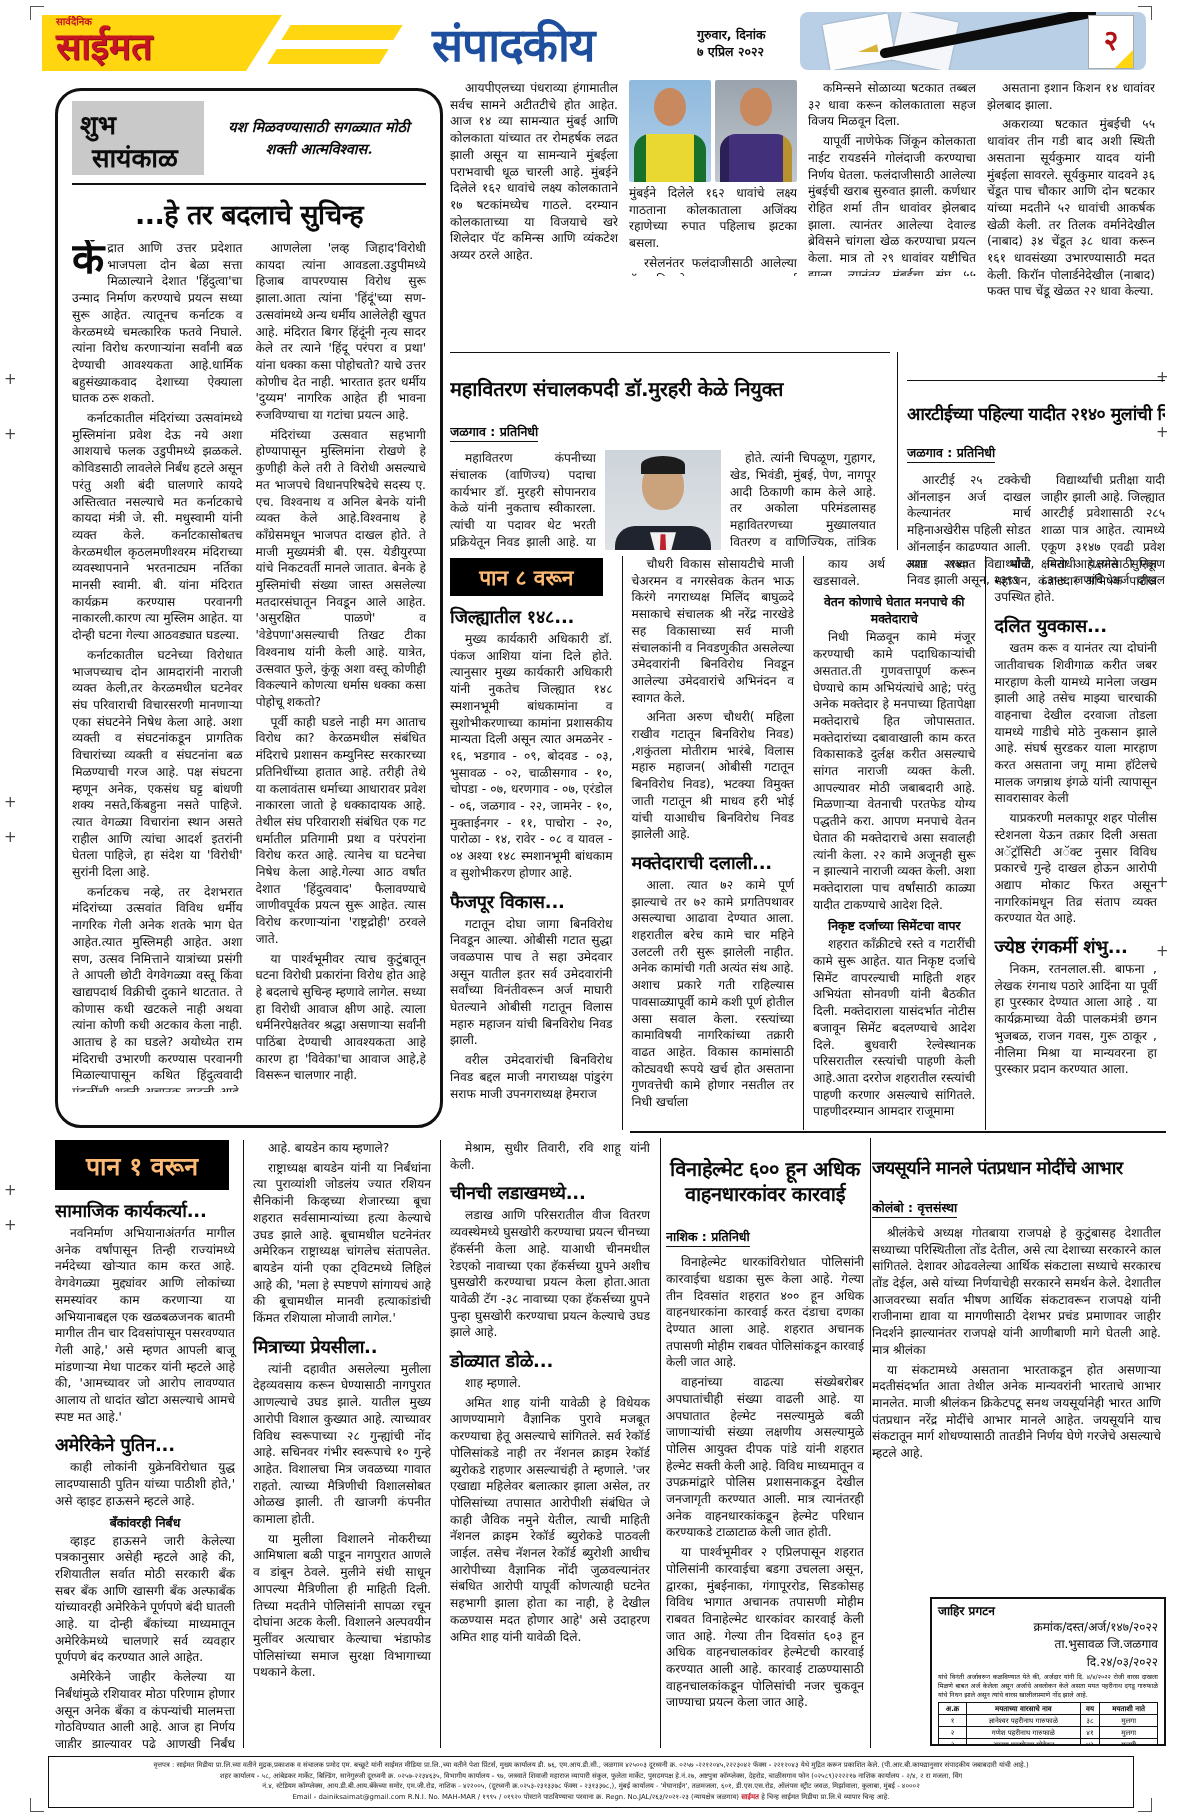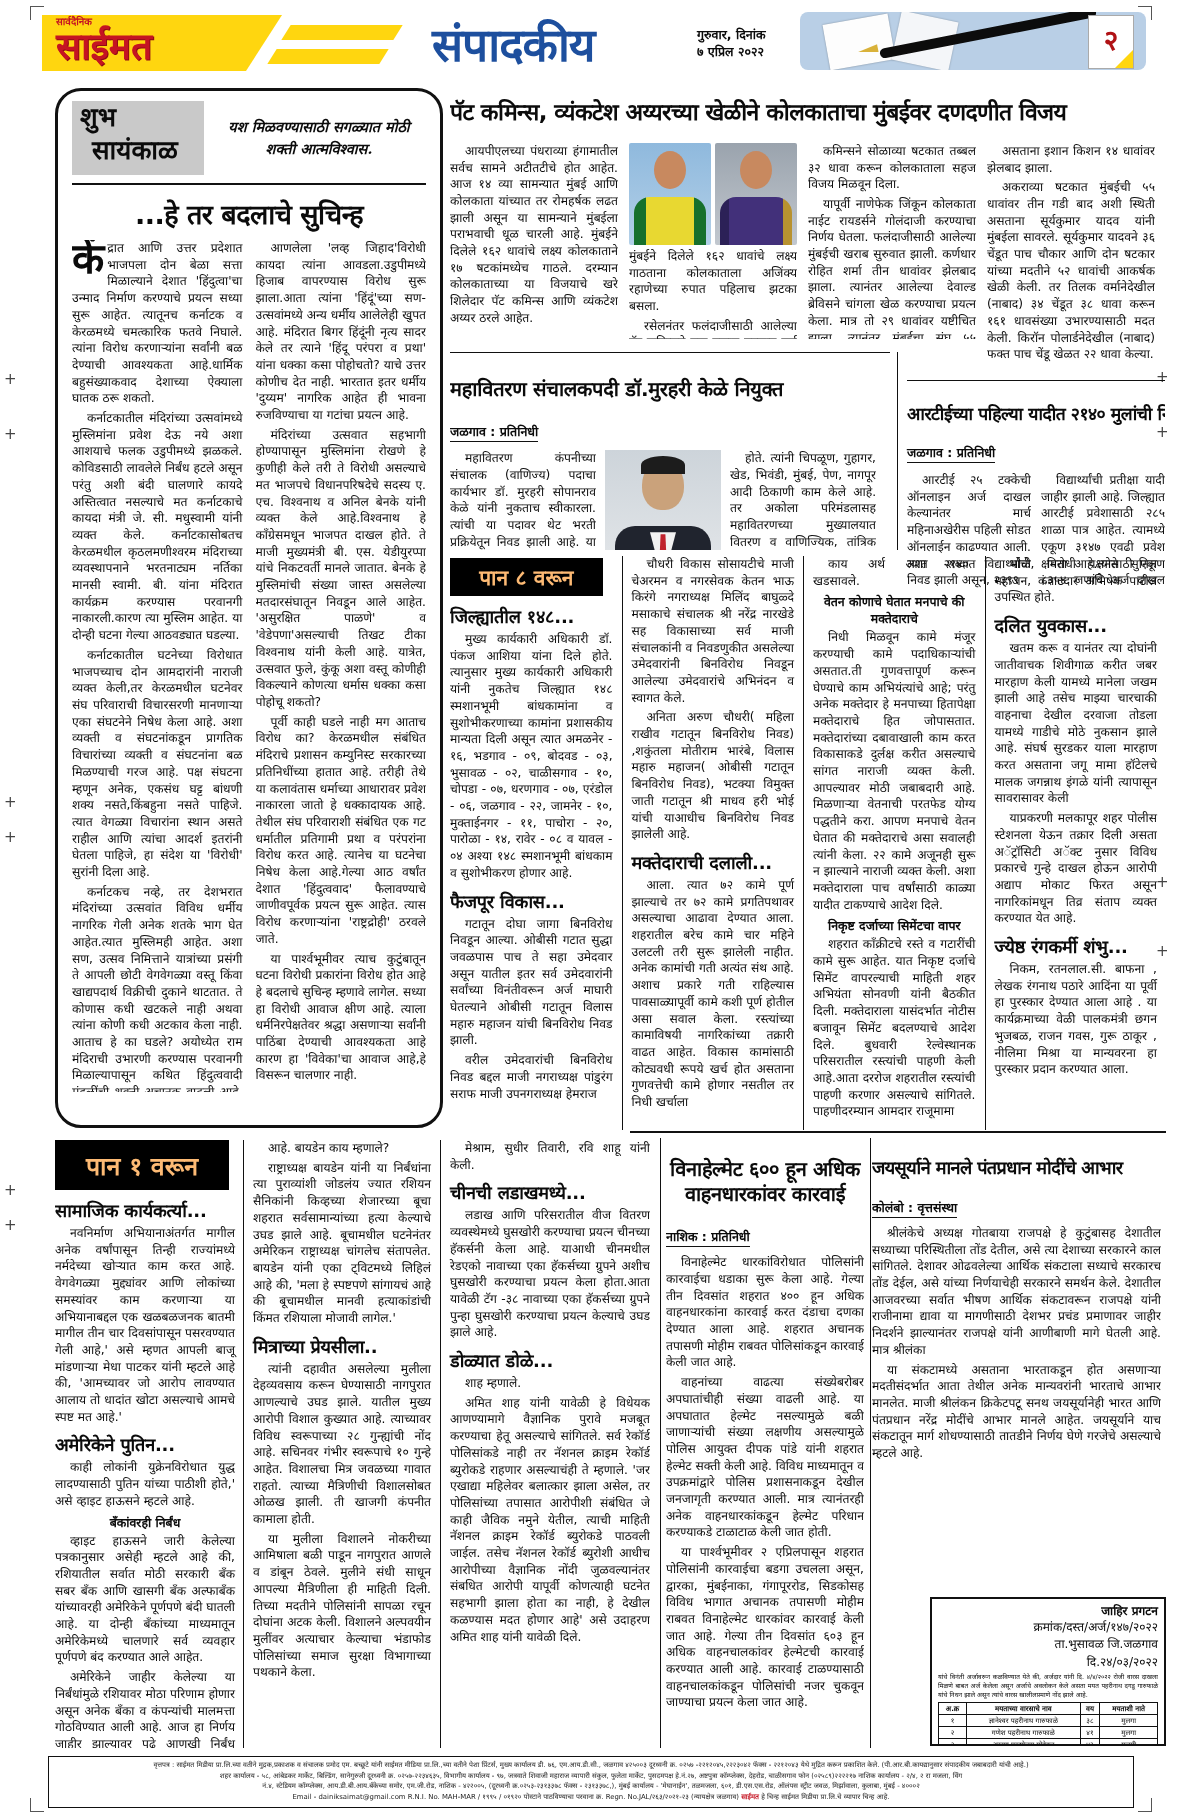--- a/index.html
+++ b/index.html
@@ -38,21 +38,21 @@
   .para{font-size:12.2px;line-height:1.37;text-align:justify;margin:0 0 3px;text-indent:15px;}
   .para.bold{font-weight:400;text-indent:0;}
   .colhead{font-size:18px;font-weight:800;margin:7px 0 3px;letter-spacing:-0.2px;}
   .centerhead{font-size:12.4px;font-weight:800;text-align:center;margin:4px 0 2px;}
   .byline{display:inline-block;font-size:12.5px;font-weight:700;border-bottom:1.5px solid #111;margin:5px 0 7px;padding-bottom:1px;}
   .label-box{background:#000;color:#fdba74;font-weight:800;text-align:center;padding:5px 6px;font-size:21px;margin:2px 10px 8px 0;}
   
   .ed{left:55px;top:88px;width:388px;height:1040px;border:3px solid #111;border-radius:26px;
       padding:10px 14px;box-sizing:border-box;overflow:hidden;}
   .ed-head{display:flex;gap:8px;border-bottom:2.5px solid #111;padding-bottom:8px;align-items:center;}
-  .ed-graybox{width:132px;height:74px;background:#c9c9c9;padding:0 8px;box-sizing:border-box;
+  .ed-graybox{width:132px;height:74px;background:#c9c9c9;padding:8px 8px;box-sizing:border-box;
               font-weight:800;font-size:26px;line-height:1.25;}
   .ed-graybox .l2{margin-left:12px;}
   .ed-quote{flex:1;text-align:center;font-family:"DejaVu Serif","Liberation Serif",serif;
             font-style:italic;font-weight:700;font-size:14.5px;line-height:1.5;}
   .ed-headline{text-align:center;font-size:27px;font-weight:800;margin:10px 0 8px;letter-spacing:-0.5px;}
   .ed-cols{display:flex;gap:13px;height:852px;overflow:hidden;}
   .ed-col{flex:1;overflow:hidden;}
   .dropcap{float:left;font-size:42px;line-height:38px;font-weight:800;padding-right:3px;}
   
   .cricket{left:450px;top:80px;width:716px;height:300px;}
@@ -99,21 +99,21 @@
   .p1c.c{width:200px;padding:0 0 0 9px;border-left:1px solid #111;}
   .label-box.big{font-size:25px;padding:8px 6px;margin:0 6px 8px 0;}
   
   .helmet{left:666px;top:1140px;width:198px;height:608px;overflow:hidden;}
   .helmet-headline{text-align:center;font-size:20px;font-weight:800;line-height:1.25;letter-spacing:-0.4px;}
   .jaya{left:872px;top:1140px;width:289px;height:452px;overflow:hidden;}
   .jaya-headline{font-size:18px;font-weight:800;white-space:nowrap;letter-spacing:-0.6px;overflow:hidden;}
   .jaya-body{height:370px;overflow:hidden;}
   
   .notice{left:930px;top:1597px;width:236px;height:149px;border:2.5px solid #111;padding:3px 6px;box-sizing:border-box;overflow:hidden;}
-  .notice-title{text-align:right;font-weight:800;font-size:12px;}
+  .notice-title{text-align:left;font-weight:800;font-size:12px;}
   .notice-ref{font-size:12px;text-align:right;line-height:1.45;}
   .tiny{font-size:6.4px;line-height:1.4;text-align:justify;margin:2px 0;}
   .notice table{width:100%;border-collapse:collapse;margin:2px 0;padding-left:16px;}
   .notice th,.notice td{border:1px solid #111;font-size:7px;padding:1px 2px;text-align:center;font-weight:700;}
   .notice td{font-weight:400;}
   
   .footer{left:48px;top:1756px;width:1086px;height:52px;border:1.5px solid #111;box-sizing:border-box;
           text-align:center;padding:3px 10px;overflow:hidden;}
   .fline{font-size:6.9px;line-height:1.55;color:#222;}
   .brand-red{color:#c51422;font-weight:700;}
@@ -191,21 +191,20 @@
             <p class="para">आणलेला 'लव्ह जिहाद'विरोधी कायदा त्यांना आवडला.उडुपीमध्ये हिजाब वापरण्यास विरोध सुरू झाला.आता त्यांना 'हिंदूं'च्या सण- उत्सवांमध्ये अन्य धर्मीय आलेलेही खुपत आहे. मंदिरात बिगर हिंदूंनी नृत्य सादर केले तर त्याने 'हिंदू परंपरा व प्रथा' यांना धक्का कसा पोहोचतो? याचे उत्तर कोणीच देत नाही. भारतात इतर धर्मीय 'दुय्यम' नागरिक आहेत ही भावना रुजविण्याचा या गटांचा प्रयत्न आहे.</p>
             <p class="para">मंदिरांच्या उत्सवात सहभागी होण्यापासून मुस्लिमांना रोखणे हे कुणीही केले तरी ते विरोधी असल्याचे मत भाजपचे विधानपरिषदेचे सदस्य ए. एच. विश्वनाथ व अनिल बेनके यांनी व्यक्त केले आहे.विश्वनाथ हे काँग्रेसमधून भाजपत दाखल होते. ते माजी मुख्यमंत्री बी. एस. येडीयुरप्पा यांचे निकटवर्ती मानले जातात. बेनके हे मुस्लिमांची संख्या जास्त असलेल्या मतदारसंघातून निवडून आले आहेत. 'असुरक्षित पाळणे' व 'वेडेपणा'असल्याची तिखट टीका विश्वनाथ यांनी केली आहे. यात्रेत, उत्सवात फुले, कुंकू अशा वस्तू कोणीही विकल्याने कोणत्या धर्मास धक्का कसा पोहोचू शकतो?</p>
             <p class="para">पूर्वी काही घडले नाही मग आताच विरोध का? केरळमधील संबंधित मंदिराचे प्रशासन कम्युनिस्ट सरकारच्या प्रतिनिधींच्या हातात आहे. तरीही तेथे या कलावंतास धर्माच्या आधारावर प्रवेश नाकारला जातो हे धक्कादायक आहे. तेथील संघ परिवाराशी संबंधित एक गट धर्मातील प्रतिगामी प्रथा व परंपरांना विरोध करत आहे. त्यानेच या घटनेचा निषेध केला आहे.गेल्या आठ वर्षांत देशात 'हिंदुत्ववाद' फैलावण्याचे जाणीवपूर्वक प्रयत्न सुरू आहेत. त्यास विरोध करणाऱ्यांना 'राष्ट्रद्रोही' ठरवले जाते.</p>
             <p class="para">या पार्श्वभूमीवर त्याच कुटुंबातून घटना विरोधी प्रकारांना विरोध होत आहे हे बदलाचे सुचिन्ह म्हणावे लागेल. सध्या हा विरोधी आवाज क्षीण आहे. त्याला धर्मनिरपेक्षतेवर श्रद्धा असणाऱ्या सर्वांनी पाठिंबा देण्याची आवश्यकता आहे कारण हा 'विवेका'चा आवाज आहे,हे विसरून चालणार नाही.</p>
           </div>
       </div>
     </div>
   </section>
 
   <section class="abs cricket">
-    <h1 class="cricket-headline">पॅट कमिन्स, व्यंकटेश अय्यरच्या खेळीने कोलकाताचा मुंबईवर दणदणीत विजय</h1>
     <div class="cricket-cols">
       <div class="ccol">
           <div>
             <p class="para">आयपीएलच्या पंधराव्या हंगामातील सर्वच सामने अटीतटीचे होत आहेत. आज १४ व्या सामन्यात मुंबई आणि कोलकाता यांच्यात तर रोमहर्षक लढत झाली असून या सामन्याने मुंबईला पराभवाची धूळ चारली आहे. मुंबईने दिलेले १६२ धावांचे लक्ष्य कोलकाताने १७ षटकांमध्येच गाठले. दरम्यान कोलकाताच्या या विजयाचे खरे शिलेदार पॅट कमिन्स आणि व्यंकटेश अय्यर ठरले आहेत.</p>
           </div>
         </div>
       <div class="ccol">
         <div class="photo-row">
           <div class="player p1">
               <span class="head"></span>

